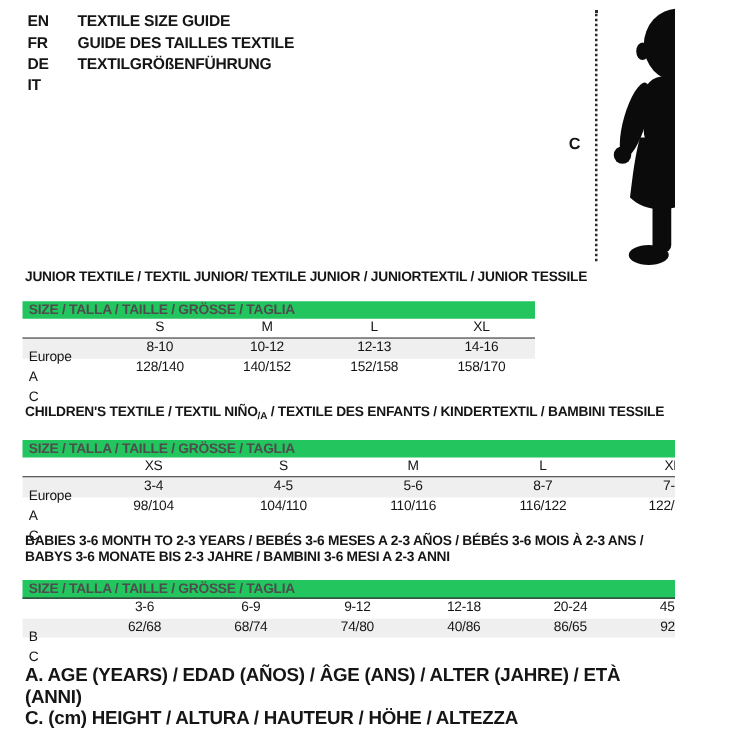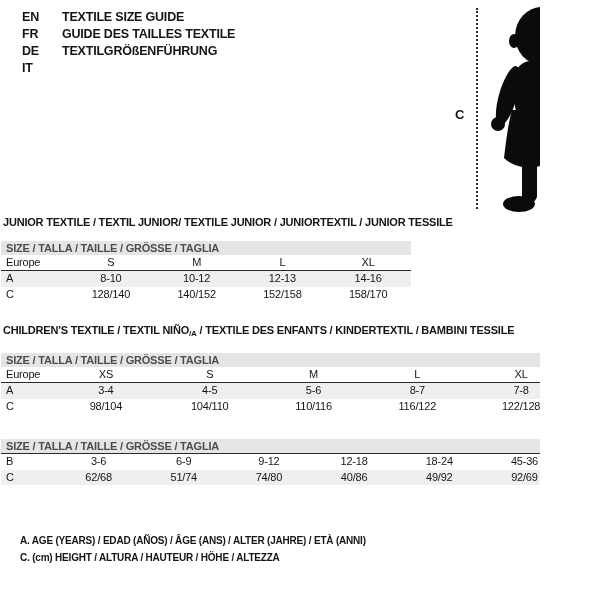--- a/index.html
+++ b/index.html
@@ -11,40 +11,40 @@
   
   .lang-list{position:absolute;top:9px;left:22px;}
   .lang-row{display:flex;font-weight:bold;font-size:12.5px;line-height:17px;}
   .lang-code{width:40px;}
   
   .height-line{position:absolute;left:476px;top:8px;height:201px;width:0;
     border-left:2px dotted #2c2c2c;}
   .height-c{position:absolute;left:455px;top:107px;font-weight:bold;font-size:13px;}
   .baby-svg{position:absolute;left:486px;top:4px;}
   
-  .section{position:absolute;left:3px;}
+  .section{position:absolute;left:20px;}
   .section-title{font-weight:bold;font-size:11px;line-height:12.5px;white-space:nowrap;}
   .title-sub{font-size:8px;vertical-align:-2px;}
   .table{margin-top:12px;margin-left:-2px;}
-  .size-bar{background:#e5e5e5;color:#4d4d4d;font-weight:bold;font-size:11px;
+  .size-bar{background:#22c55e;color:#4d4d4d;font-weight:bold;font-size:11px;
     height:14px;line-height:14px;padding-left:5px;}
   .trow{display:flex;font-size:11px;height:15.5px;line-height:15.5px;}
-  .trow .c0{padding-left:5px;text-align:left;}
+  .trow .c0{padding-left:5px;text-align:left;margin-top:24px;}
   .trow .cell{flex:1;text-align:center;}
   .trow.head-row{border-bottom:1px solid #2a2a2a;}
   .trow.shaded{background:#efefef;}
   .t-junior{width:410px;}  .t-junior .c0{width:62px;}
   .t-children{width:572px;}.t-children .c0{width:48px;}
   .t-babies{width:566px;}  .t-babies .c0{width:50px;}
   .t-babies .size-bar{border-bottom:1px solid #2a2a2a;}
   .sec-junior{top:216px;}
   .sec-children{top:324px;}
   .sec-babies{top:427px;}
   
-  .legend{position:absolute;left:20px;top:532px;font-weight:bold;font-size:10px;line-height:17px;}
+  .legend{position:absolute;left:20px;top:532px;font-weight:bold;font-size:15px;line-height:17px;}
 </style>
 </head>
 <body>
 
 <div class="page">
 
   <div class="lang-list">
     <div class="lang-row">
       <span class="lang-code">EN</span>
       <span class="lang-label">TEXTILE SIZE GUIDE</span>
@@ -138,38 +138,42 @@
         <span class="cell">98/104</span>
         <span class="cell">104/110</span>
         <span class="cell">110/116</span>
         <span class="cell">116/122</span>
         <span class="cell">122/128</span>
       </div>
     </div>
   </div>
 
   <div class="section sec-babies">
+    <div class="section-title">
+      <div>BABIES 3-6 MONTH TO 2-3 YEARS / BEBÉS 3-6 MESES A 2-3 AÑOS / BÉBÉS 3-6 MOIS À 2-3 ANS /</div>
+      <div>BABYS 3-6 MONATE BIS 2-3 JAHRE / BAMBINI 3-6 MESI A 2-3 ANNI</div>
+    </div>
     <div class="table t-babies">
       <div class="size-bar">SIZE / TALLA / TAILLE / GRÖSSE / TAGLIA</div>
       <div class="trow">
         <span class="c0">B</span>
         <span class="cell">3-6</span>
         <span class="cell">6-9</span>
         <span class="cell">9-12</span>
         <span class="cell">12-18</span>
-        <span class="cell">18-24</span>
+        <span class="cell">20-24</span>
         <span class="cell">45-36</span>
       </div>
       <div class="trow shaded">
         <span class="c0">C</span>
         <span class="cell">62/68</span>
-        <span class="cell">51/74</span>
+        <span class="cell">68/74</span>
         <span class="cell">74/80</span>
         <span class="cell">40/86</span>
-        <span class="cell">49/92</span>
+        <span class="cell">86/65</span>
         <span class="cell">92/69</span>
       </div>
     </div>
   </div>
 
   <div class="legend">
     <div>A. AGE (YEARS) / EDAD (AÑOS) / ÂGE (ANS) / ALTER (JAHRE) / ETÀ (ANNI)</div>
     <div>C. (cm) HEIGHT / ALTURA / HAUTEUR / HÖHE / ALTEZZA</div>
   </div>
 

